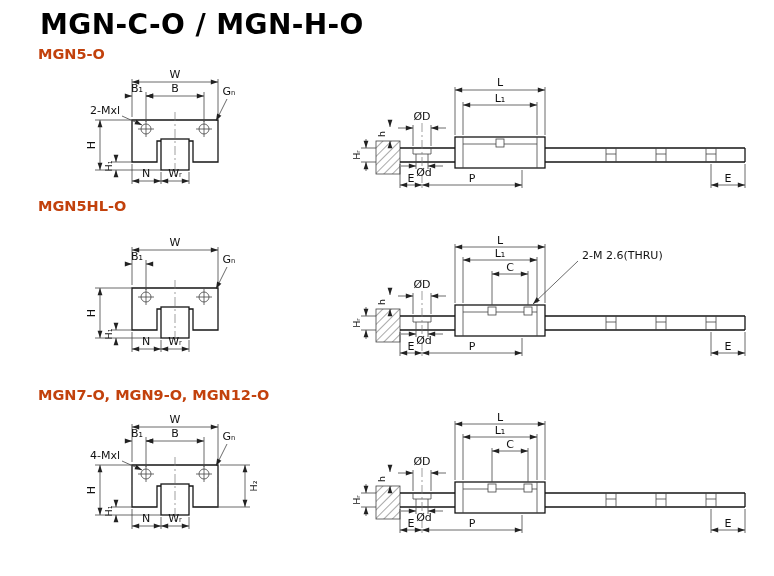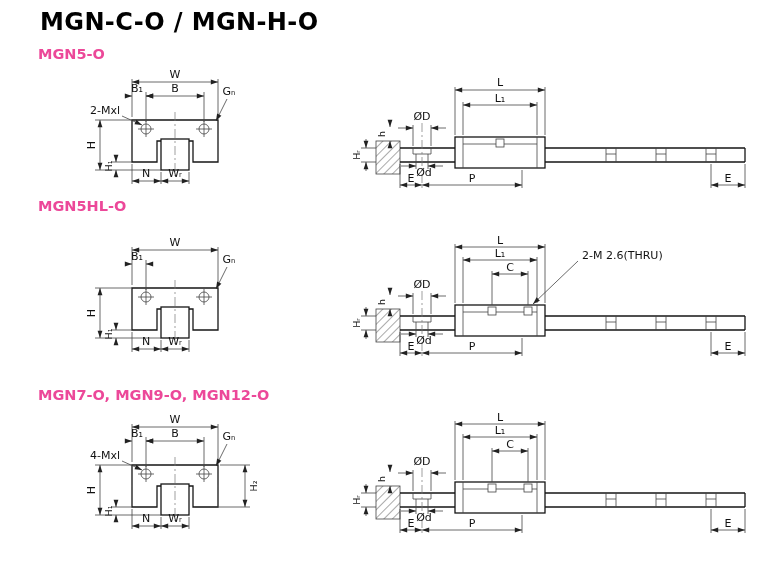--- a/index.html
+++ b/index.html
@@ -1,20 +1,20 @@
 <!DOCTYPE html>
 <html><head>
 <meta charset="utf-8">
 <style>
   * { margin:0; padding:0; box-sizing:border-box; }
   html,body { background:#fff; }
   body { width:774px; height:576px; font-family:"DejaVu Sans","Liberation Sans",sans-serif; }
   .page { position:relative; width:774px; height:576px; background:#ffffff; overflow:hidden; }
-  .title { position:absolute; left:40px; top:8px; font-size:24px; font-weight:600; color:#000; letter-spacing:.4px; }
-  .sec-label { position:absolute; left:38px; font-size:14.5px; font-weight:700; color:#ec4899; }
+  .title { position:absolute; left:40px; top:8px; font-size:28px; font-weight:600; color:#000; letter-spacing:.4px; }
+  .sec-label { position:absolute; left:38px; font-size:14.5px; font-weight:700; color:#c2410c; }
   .sec-1 { top:46px; } .sec-2 { top:198px; } .sec-3 { top:387px; }
   svg.draw { position:absolute; left:0; }
   .d1 { top:65px; } .d2 { top:233px; } .d3 { top:410px; }
   text { font-family:"DejaVu Sans","Liberation Sans",sans-serif; font-size:11px; fill:#111; }
   .t9 { font-size:9.5px; }
   .thin  { stroke:#444; stroke-width:.8;  fill:none; }
   .thick { stroke:#161616; stroke-width:1.3; fill:none; }
   .dim   { stroke:#444; stroke-width:.8;  fill:none; }
   .cl    { stroke:#777; stroke-width:.7;  fill:none; stroke-dasharray:9 3 2 3; }
   .fw    { fill:#fff; }

